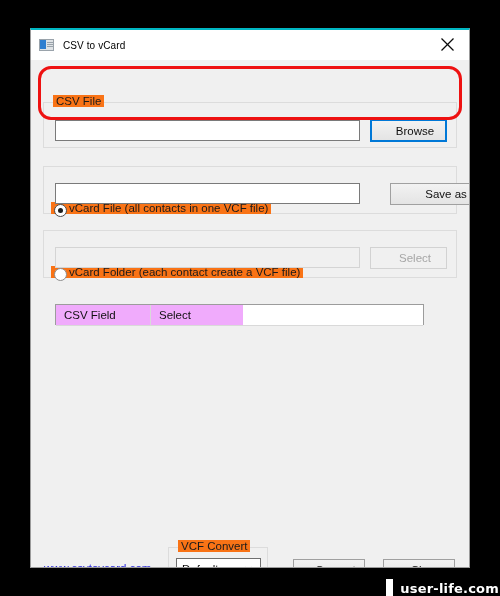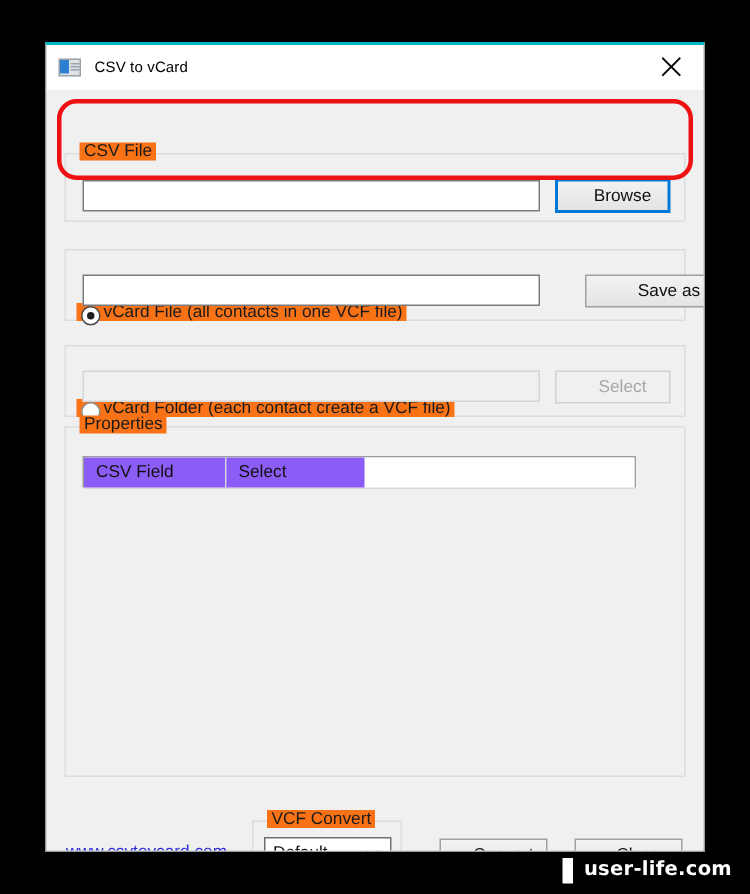--- a/index.html
+++ b/index.html
@@ -204,21 +204,21 @@
     border-bottom: 1px solid #d9d9d9;
   }
   .th {
     font-size: 11.5px;
     color: #111111;
     display: flex;
     align-items: center;
     padding-left: 8px;
     border-right: 1px solid #d9d9d9;
     box-sizing: border-box;
-    background: #8b5cf6;
+    background: #f0abfc;
   }
   .th:last-child { border-right: none; }
 
   
   .checkrow {
     position: absolute;
     display: flex;
     align-items: center;
     font-size: 11.5px;
     color: #141414;
@@ -273,23 +273,23 @@
     pointer-events: none;
   }
 
   
   .watermark {
     position: absolute;
     right: 0;
     bottom: 0;
     height: 24px;
     display: flex;
-    align-items: flex-start;
+    align-items: flex-end;
     background: #000000;
-    padding: 0 12px 0 6px;
+    padding: 0 1px 0 6px;
   }
   .wm-bar {
     width: 7px;
     height: 17px;
     background: #ffffff;
     margin-right: 7px;
   }
   .wm-text {
     color: #ffffff;
     font-size: 13px;
@@ -341,23 +341,20 @@
 
       <div class="group" style="left:12px; top:170px; width:414px; height:48px;">
         <span class="group-title radio-title">
           <span class="radio disabled"></span>
           <span>vCard Folder (each contact create a VCF file)</span>
         </span>
       </div>
       <input class="textbox disabled" style="left: 24px; top: 187px; width: 305px; height: 21px;" type="text" disabled="" value="">
       <div class="btn disabled" style="left:339px; top:187px; width:77px; height:22px;">Select</div>
 
-      <div class="group" style="left:12px; top:224px; width:414px; height:234px;">
-        <span class="group-title">Properties</span>
-      </div>
       <div class="table" style="left:24px; top:244px; width:369px; height:21px;">
         <div class="thead">
           <div class="th" style="width:95px;">CSV Field</div>
           <div class="th" style="width:92px;">Select</div>
         </div>
       </div>
 
 
       <span class="link" style="left:13px; top:502px;">www.csvtovcard.com</span>
 

